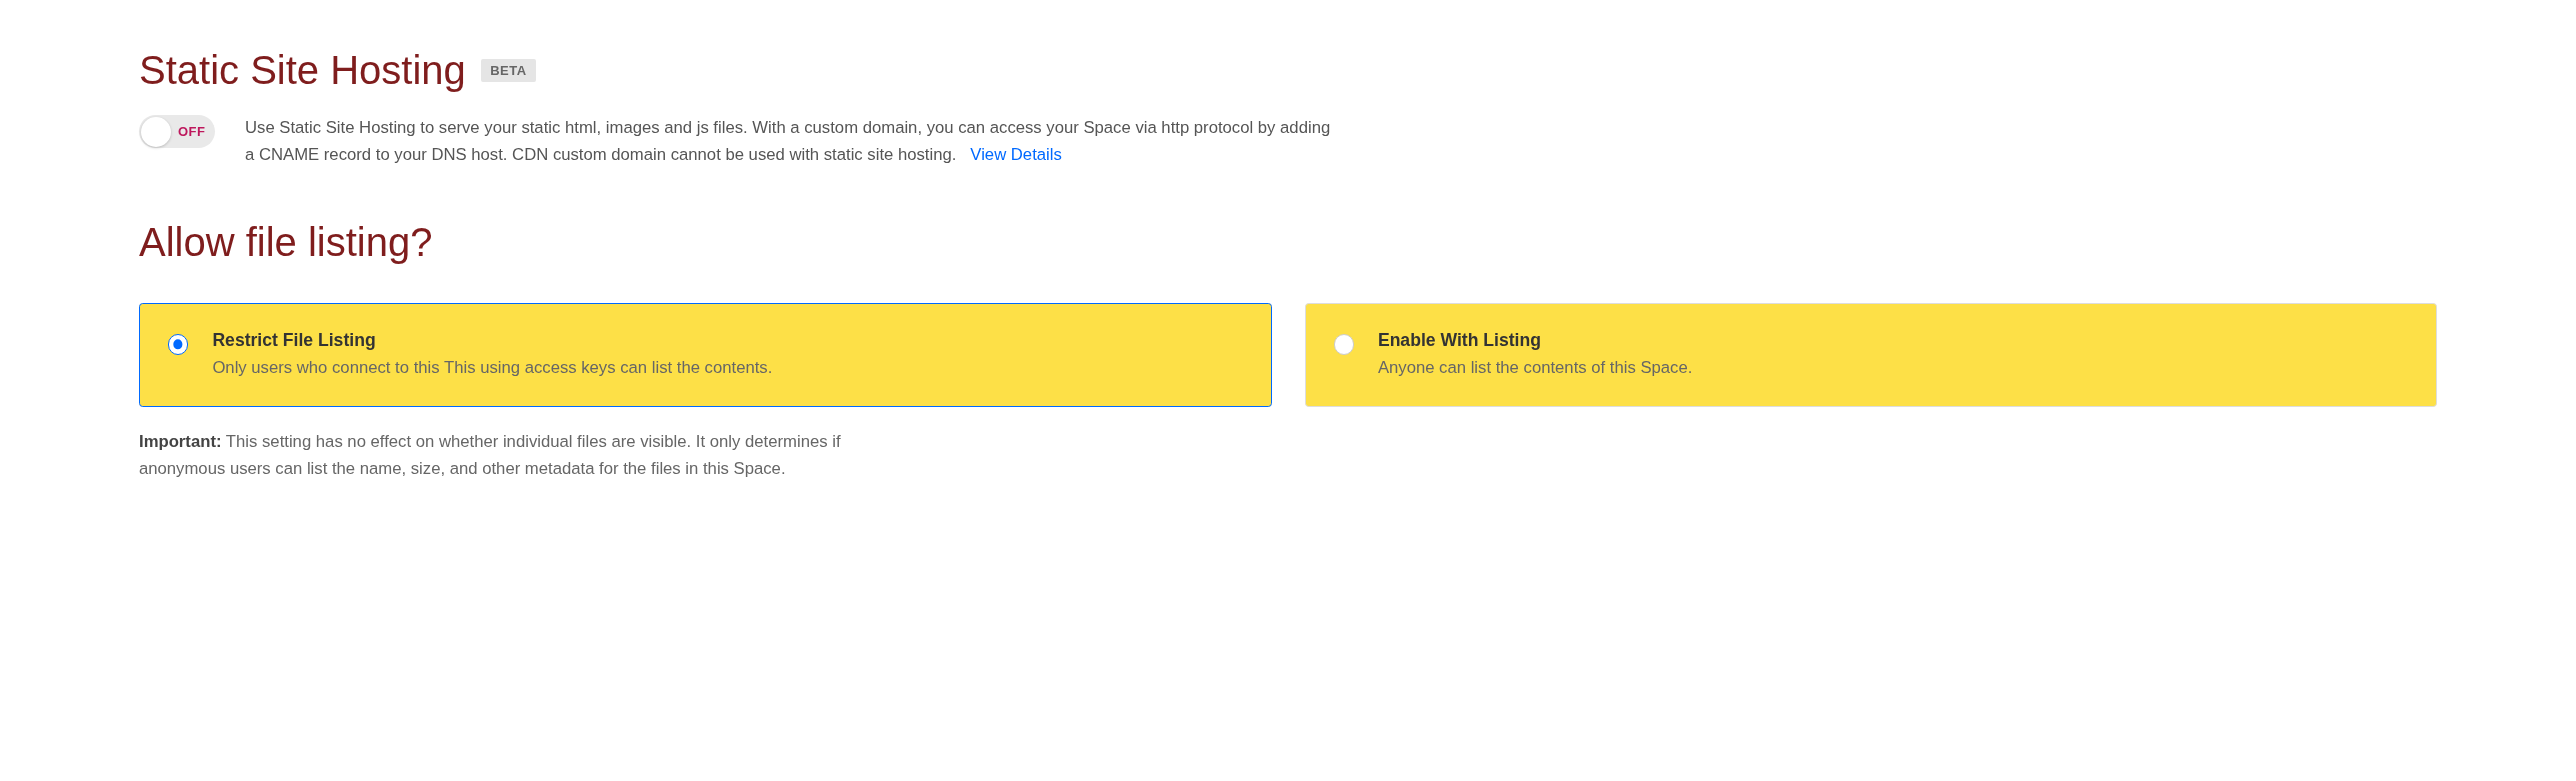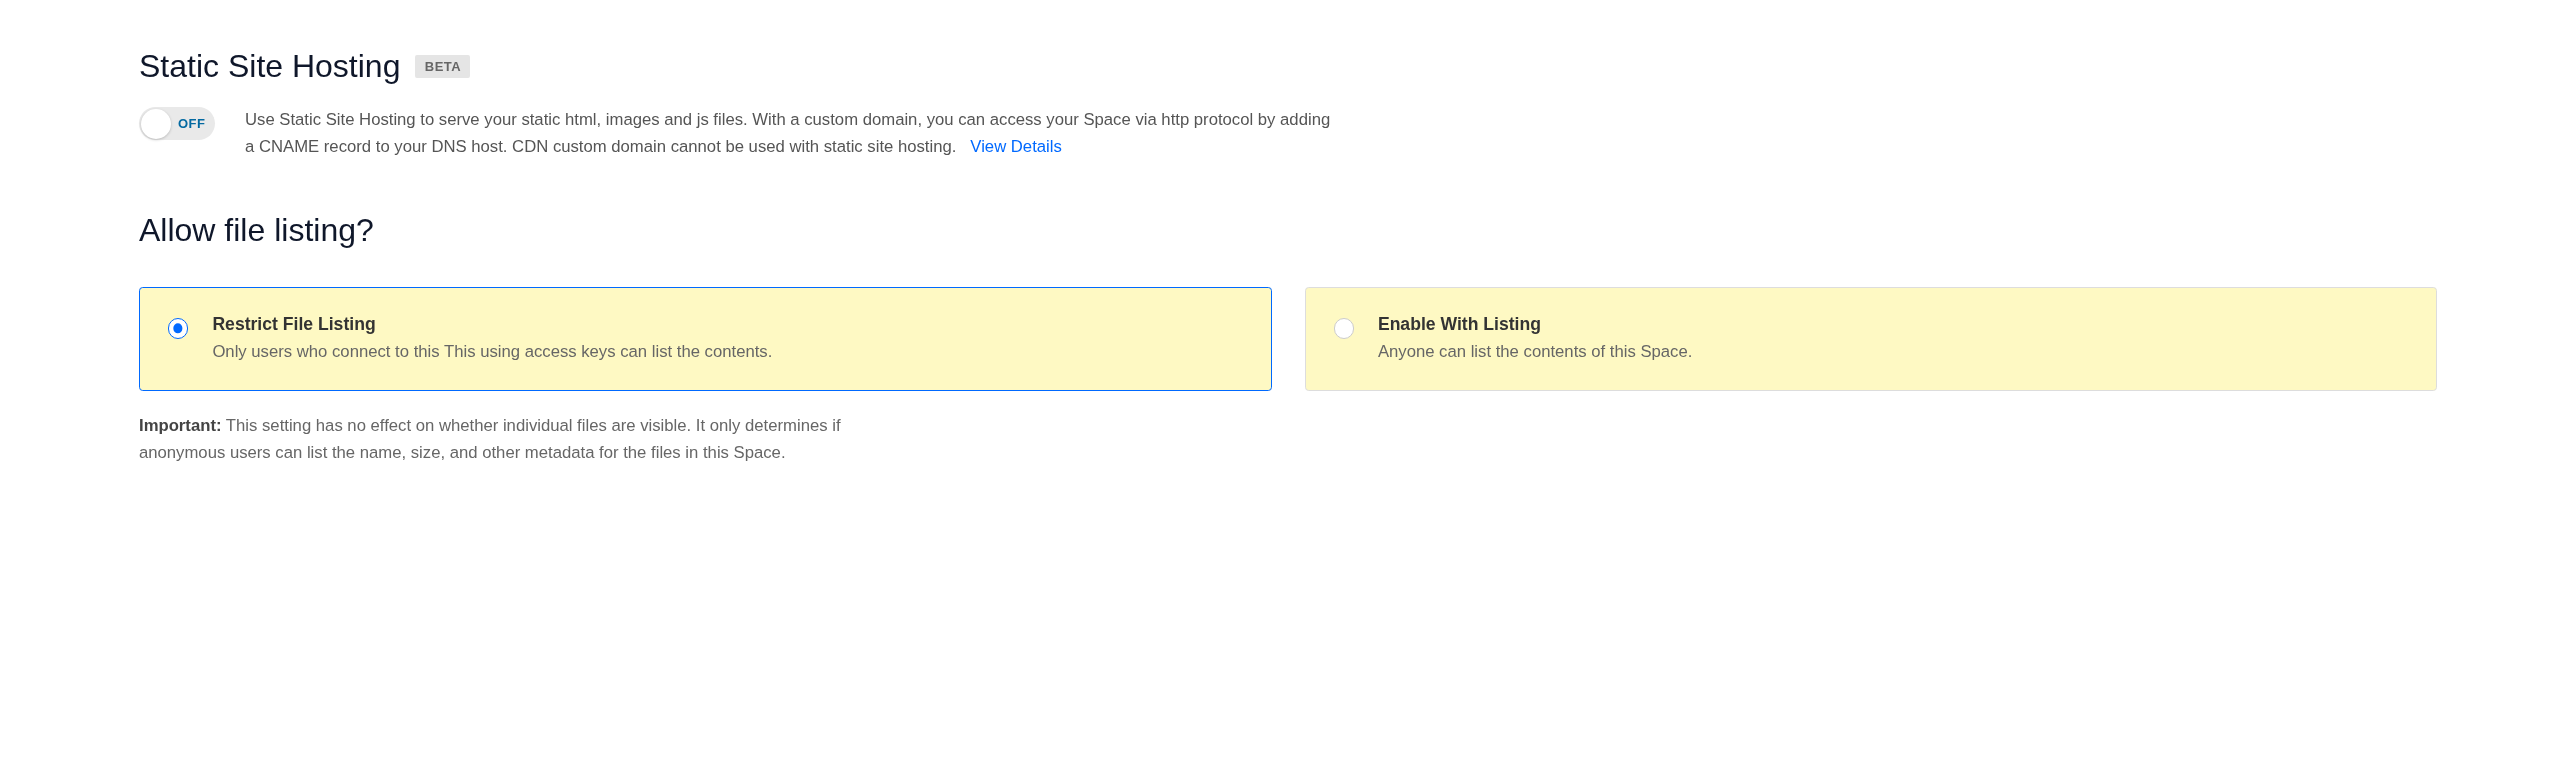--- a/index.html
+++ b/index.html
@@ -17,23 +17,23 @@
     .section {
       margin-bottom: 52px;
     }
     .heading-row {
       display: flex;
       align-items: center;
       gap: 15px;
       margin-bottom: 22px;
     }
     .heading {
-      font-size: 32px;
+      font-size: 40px;
       font-weight: 400;
-      color: #0f172a;
+      color: #7f1d1d;
     }
     .badge {
       background: #e5e5e5;
       color: #666;
       font-size: 13px;
       font-weight: 600;
       padding: 3.7px 9.3px;
       border-radius: 1.9px;
       letter-spacing: 0.5px;
     }
@@ -59,21 +59,21 @@
       width: 30px;
       height: 30px;
       background: #ffffff;
       border-radius: 50%;
       box-shadow: 0 0.9px 2.8px rgba(0,0,0,0.2);
     }
     .toggle-label {
       margin-left: 39px;
       font-size: 13px;
       font-weight: 600;
-      color: #0369a1;
+      color: #be185d;
       letter-spacing: 0.5px;
     }
     .description {
       font-size: 16.7px;
       color: #555;
       line-height: 1.6;
       max-width: 1093px;
     }
     .link {
       color: #0069ff;
@@ -87,21 +87,21 @@
     }
     .option-card {
       flex: 1;
       border: 0.9px solid #ddd;
       border-radius: 3.7px;
       padding: 26px 28px;
       display: flex;
       align-items: flex-start;
       gap: 24px;
       cursor: pointer;
-      background: #fef9c3;
+      background: #fde047;
     }
     .option-card.selected {
       border-color: #0069ff;
       border-width: 1.4px;
     }
     .radio {
       flex-shrink: 0;
       width: 20.4px;
       height: 20.4px;
       border: 1.4px solid #ccc;

